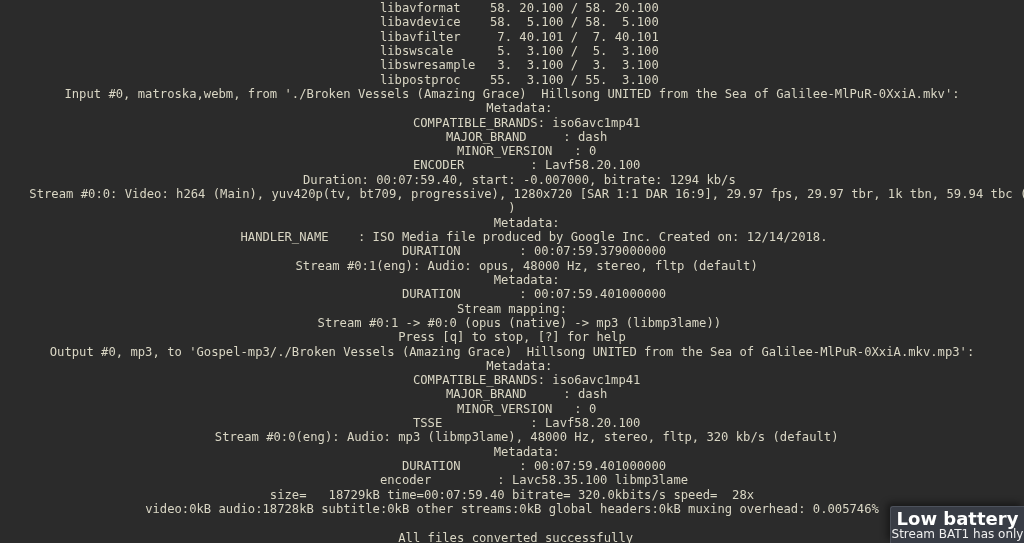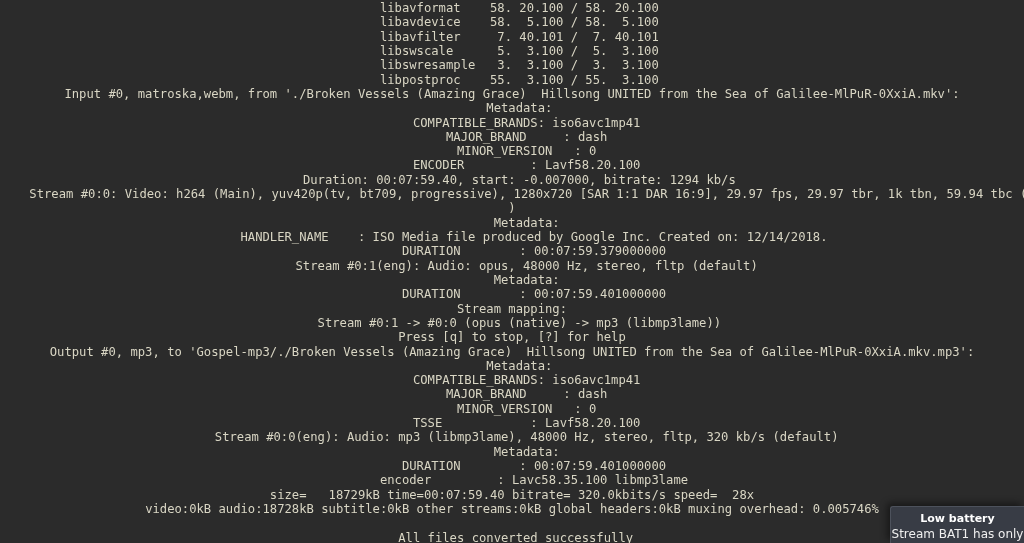--- a/index.html
+++ b/index.html
@@ -50,21 +50,21 @@
     border-radius: 3px 0 0 0;
     box-sizing: border-box;
     box-shadow: -3px -3px 7px rgba(0,0,0,0.45);
     font-family: "DejaVu Sans", "Liberation Sans", sans-serif;
     color: #ffffff;
     text-align: center;
     padding-top: 4px;
     overflow: hidden;
   }
   #notification .notif-title {
-    font-size: 11px;
+    font-size: 18px;
     font-weight: bold;
     line-height: 16px;
     display: block;
     color: #ffffff;
   }
   #notification .notif-body {
     font-size: 12px;
     font-weight: normal;
     line-height: 15px;
     display: block;

